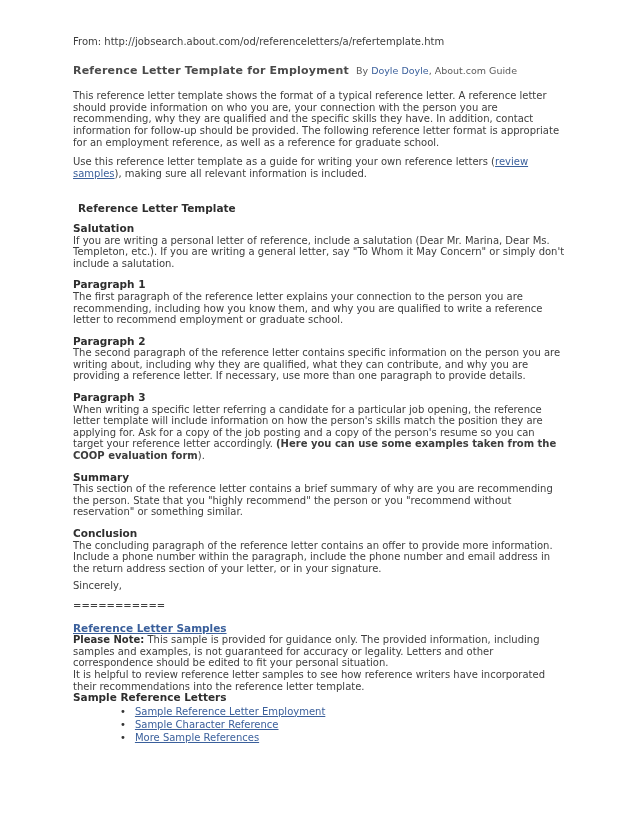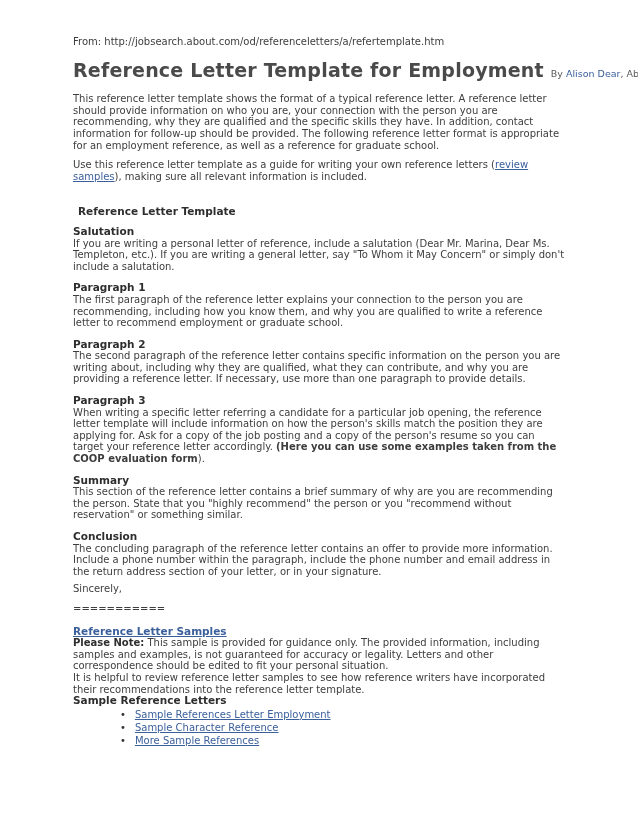--- a/index.html
+++ b/index.html
@@ -20,21 +20,21 @@
     font-family:"DejaVu Sans","Liberation Sans",sans-serif;
     font-size:10px;
     line-height:11.6px;
     color:var(--body-text);
     overflow:hidden;
   }
   p{margin:0;}
   .from-line{margin:0;}
   .title-row{margin-top:17px;white-space:nowrap;}
   .title{
-    font-size:19px;
+    font-size:11px;
     font-weight:bold;
     color:var(--title-text);
     letter-spacing:0.2px;
     text-align:center;
   }
   .byline{
     font-size:9.5px;
     color:var(--byline-text);
     margin-left:7px;
   }
@@ -95,21 +95,21 @@
   h2,h3{padding:0;}
 </style>
 </head>
 <body>
 
 <div class="page">
 
   <p class="from-line">From: http://jobsearch.about.com/od/referenceletters/a/refertemplate.htm</p>
 
   <div class="title-row">
-    <span class="title">Reference Letter Template for Employment</span><span class="byline"><span>By </span><a class="link author">Alison Dear</a><span>, About.com Guide</span></span>
+    <span class="title">Reference Letter Template for Employment</span><span class="byline"><span>By </span><a class="link author">Doyle Doyle</a><span>, About.com Guide</span></span>
   </div>
 
   <p class="para intro-p1">This reference letter template shows the format of a typical reference letter. A reference letter should provide information on who you are, your connection with the person you are recommending, why they are qualified and the specific skills they have. In addition, contact information for follow-up should be provided. The following reference letter format is appropriate for an employment reference, as well as a reference for graduate school.</p>
 
   <p class="para intro-p2"><span>Use this reference letter template as a guide for writing your own reference letters (</span><a class="link">review samples</a><span>), making sure all relevant information is included.</span></p>
 
   <h2 class="tpl-heading">Reference Letter Template</h2>
 
   <h3 class="section-heading first">Salutation</h3>
   <p class="para section-body">If you are writing a personal letter of reference, include a salutation (Dear Mr. Marina, Dear Ms. Templeton, etc.). If you are writing a general letter, say "To Whom it May Concern" or simply don't include a salutation.</p>
@@ -139,21 +139,21 @@
 
   <p class="para tight"><strong class="note-label">Please Note:</strong><span> This sample is provided for guidance only. The provided information, including samples and examples, is not guaranteed for accuracy or legality. Letters and other correspondence should be edited to fit your personal situation.</span></p>
 
   <p class="para tight">It is helpful to review reference letter samples to see how reference writers have incorporated their recommendations into the reference letter template.</p>
 
   <p class="list-heading">Sample Reference Letters</p>
 
   <ul class="samples">
     <li>
         <span class="bullet">•</span>
-        <a class="link">Sample References Letter Employment</a>
+        <a class="link">Sample Reference Letter Employment</a>
       </li>
     <li>
         <span class="bullet">•</span>
         <a class="link">Sample Character Reference</a>
       </li>
     <li>
         <span class="bullet">•</span>
         <a class="link">More Sample References</a>
       </li>
   </ul>

